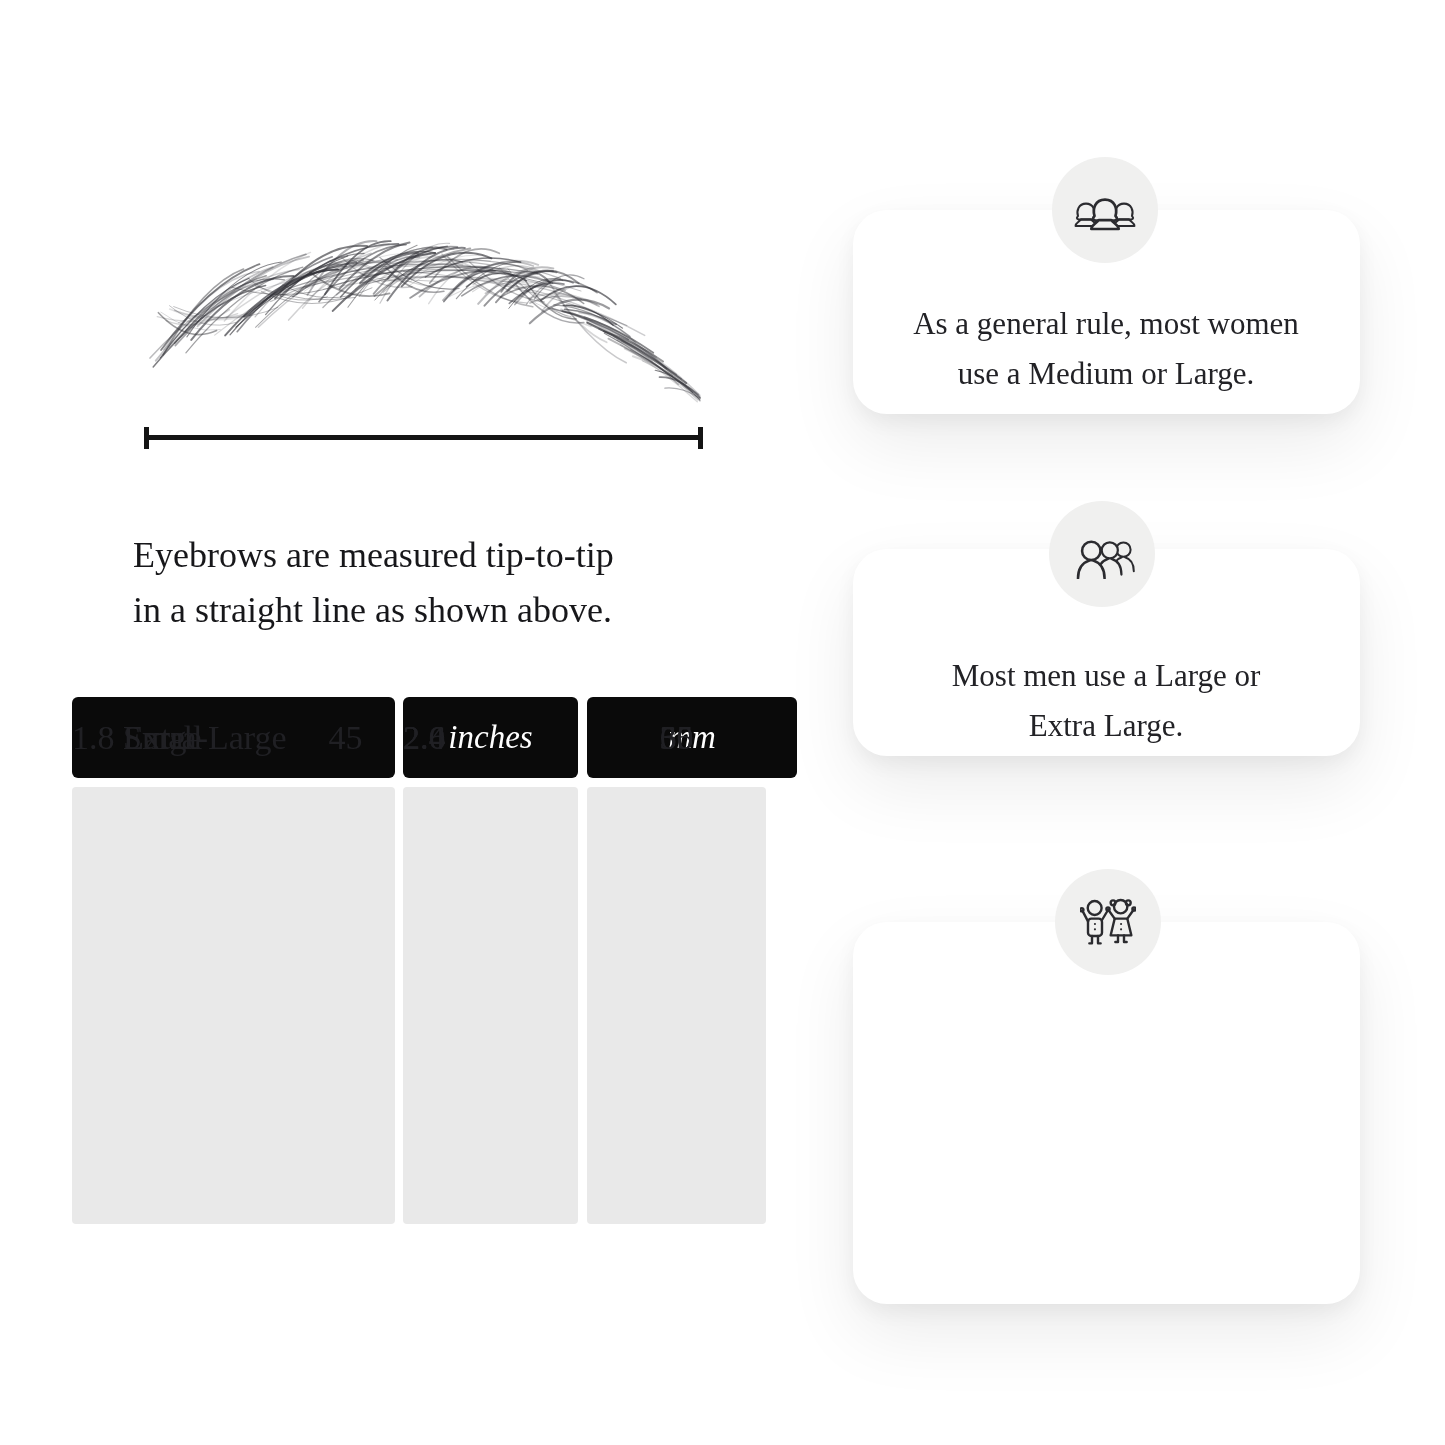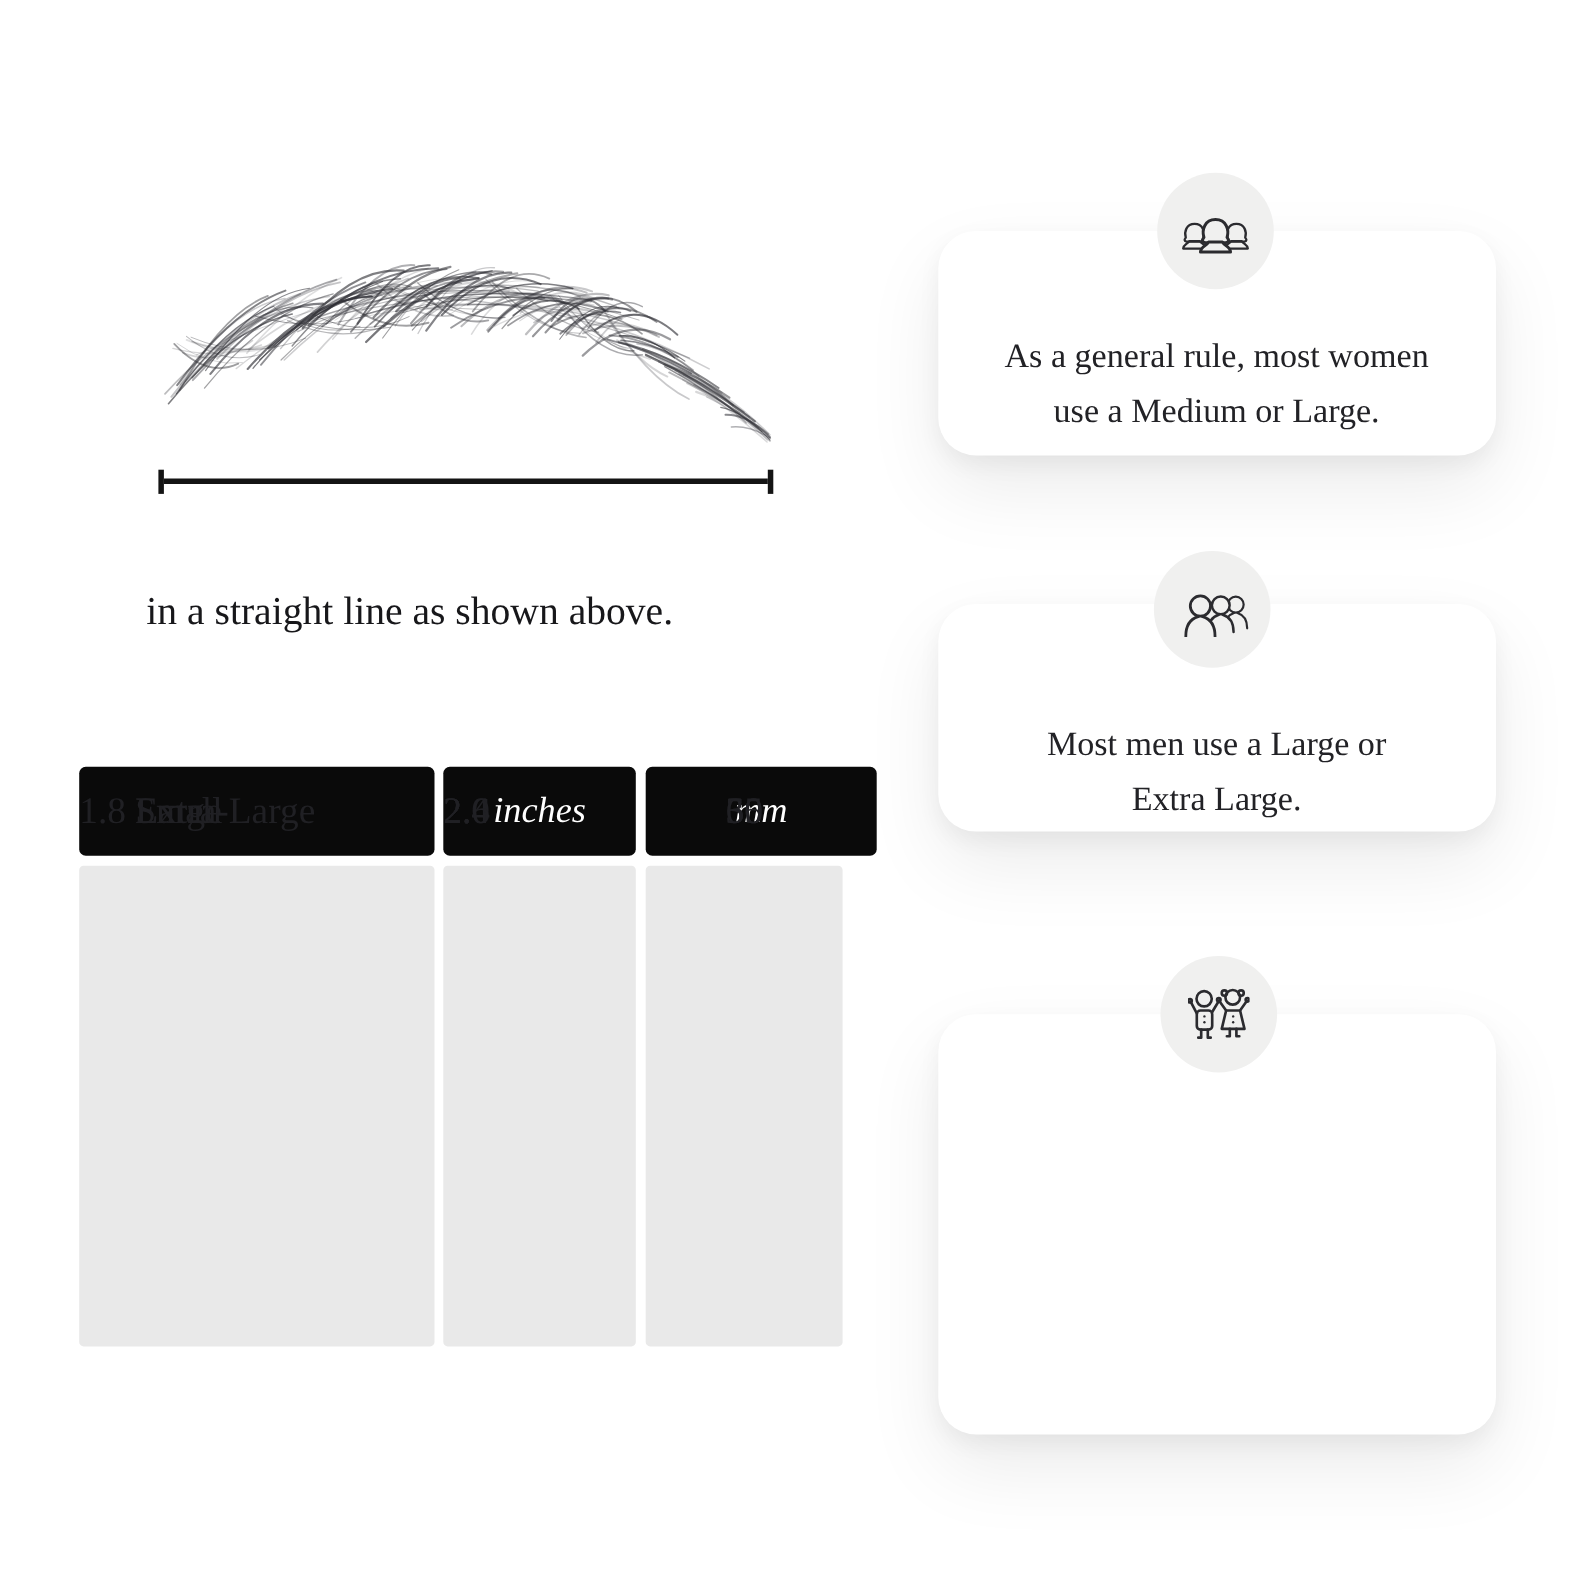--- a/index.html
+++ b/index.html
@@ -209,33 +209,35 @@
         <path d="M160.7,73.5 Q270.0,19.5 379.2,36.7" stroke-width="1.27" stroke-opacity="0.32"></path>
         <path d="M195.3,60.0 Q291.6,24.8 388.0,45.5" stroke-width="1.05" stroke-opacity="0.30"></path>
         <path d="M271.8,53.6 Q371.6,38.6 471.4,71.3" stroke-width="1.36" stroke-opacity="0.26"></path>
         <path d="M217.7,58.9 Q316.3,27.5 414.9,46.3" stroke-width="0.89" stroke-opacity="0.30"></path>
       </g>
   </svg>
 
   <div class="mline"></div>
 
   <div class="caption">
+    <div>Eyebrows are measured tip-to-tip</div>
     <div>in a straight line as shown above.</div>
   </div>
 
   <div class="table">
     <div class="hcell hA"></div>
     <div class="hcell hB">inches</div>
     <div class="hcell hC">mm</div>
     <div class="bcol bA"></div>
     <div class="bcol bB"></div>
     <div class="bcol bC"></div>
 
     <div class="trow">
       <div class="c-in">1.8</div>
+      <div class="c-mm">45</div>
     </div>
     <div class="trow">
       <div class="c-label">Small</div>
       <div class="c-in">2.0</div>
       <div class="c-mm">50</div>
     </div>
     <div class="trow">
       <div class="c-label">Large</div>
       <div class="c-in">2.4</div>
       <div class="c-mm">60</div>

